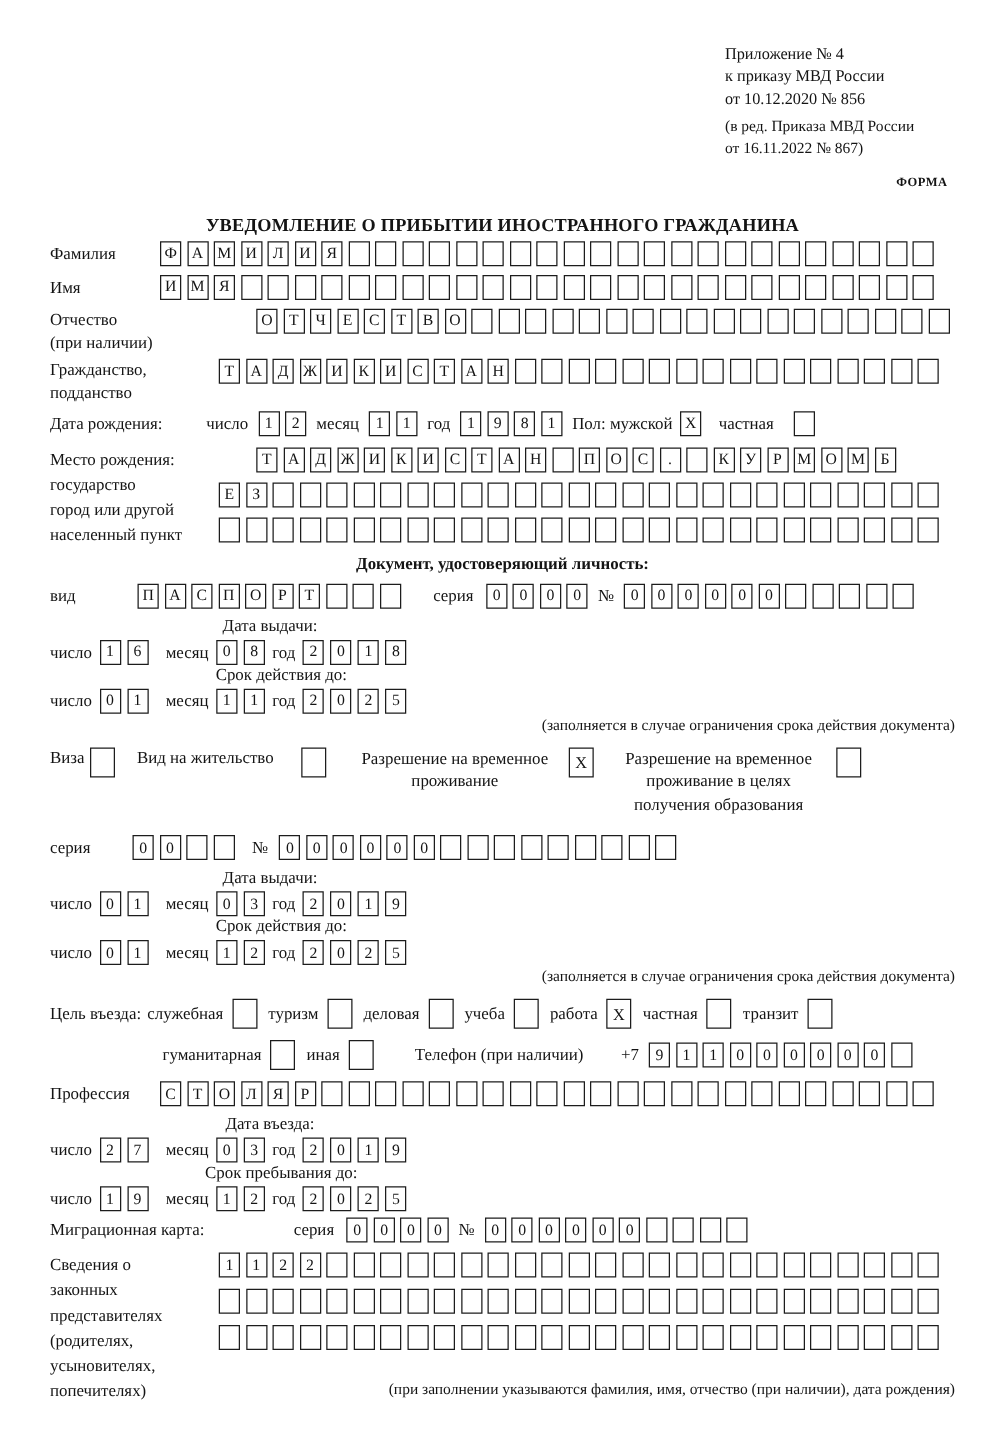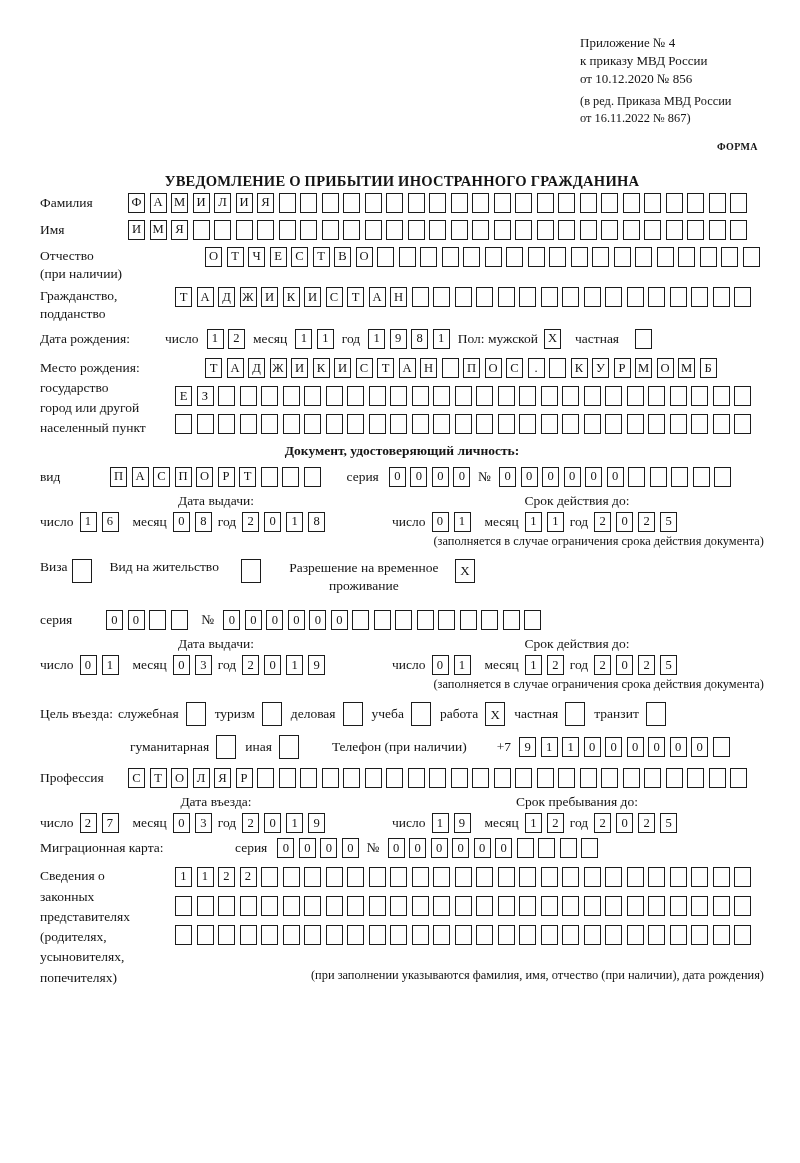--- a/index.html
+++ b/index.html
@@ -31,21 +31,21 @@
     border:1.6px solid #1c1c1c;display:inline-flex;align-items:center;justify-content:center;
     font-size:12.6px;line-height:1;background:#fff;
   }
   .cells.lg .cell{width:20px;height:24px;font-size:13px;}
 
   .two-line div{line-height:1.35;font-size:13.5px;}
   .mlabel div{line-height:1.5;font-size:13.5px;}
 
   .center-bold{text-align:center;font-weight:bold;font-size:13.5px;margin:4px 0 8px 0;}
 
-  .dates-row{display:flex;margin-bottom:2px;}
+  .dates-row{display:flex;margin-bottom:2px;flex-direction:column;}
   .date-col{display:flex;flex-direction:column;}
   .date-col .date-heading{text-align:center;font-size:13.5px;margin-bottom:3px;}
   .date-cells{display:flex;align-items:center;gap:6px;font-size:13.5px;}
   .date-cells .cells{gap:5px;}
   .note{font-size:12.4px;text-align:right;margin:2px 0 10px 0;}
   .para{font-size:13.6px;line-height:1.55;margin:2px 0;}
 
   .options-row{display:flex;align-items:flex-start;margin:6px 0 14px 0;}
   .option{display:flex;align-items:flex-start;}
   .olabel{font-size:13.5px;}
@@ -444,20 +444,26 @@
       <span class="cells lg" style="margin-left:22px">
           <span class="cell"></span>
         </span>
     </div>
     <div class="option" style="margin-left:22px">
       <span class="olabel center" style="width:162px">Разрешение на временное проживание</span>
       <span class="cells lg" style="margin-left:10px">
           <span class="cell">X</span>
         </span>
     </div>
+    <div class="option" style="margin-left:16px">
+      <span class="olabel center" style="width:168px">Разрешение на временное проживание в целях получения образования</span>
+      <span class="cells lg" style="margin-left:10px">
+          <span class="cell"></span>
+        </span>
+    </div>
   </div>
 
   <div class="row" style="margin-bottom:6px">
     <span class="flabel" style="width:66px">серия</span>
     <span class="cells">
         <span class="cell">0</span>
         <span class="cell">0</span>
         <span class="cell"></span>
         <span class="cell"></span>
       </span>

